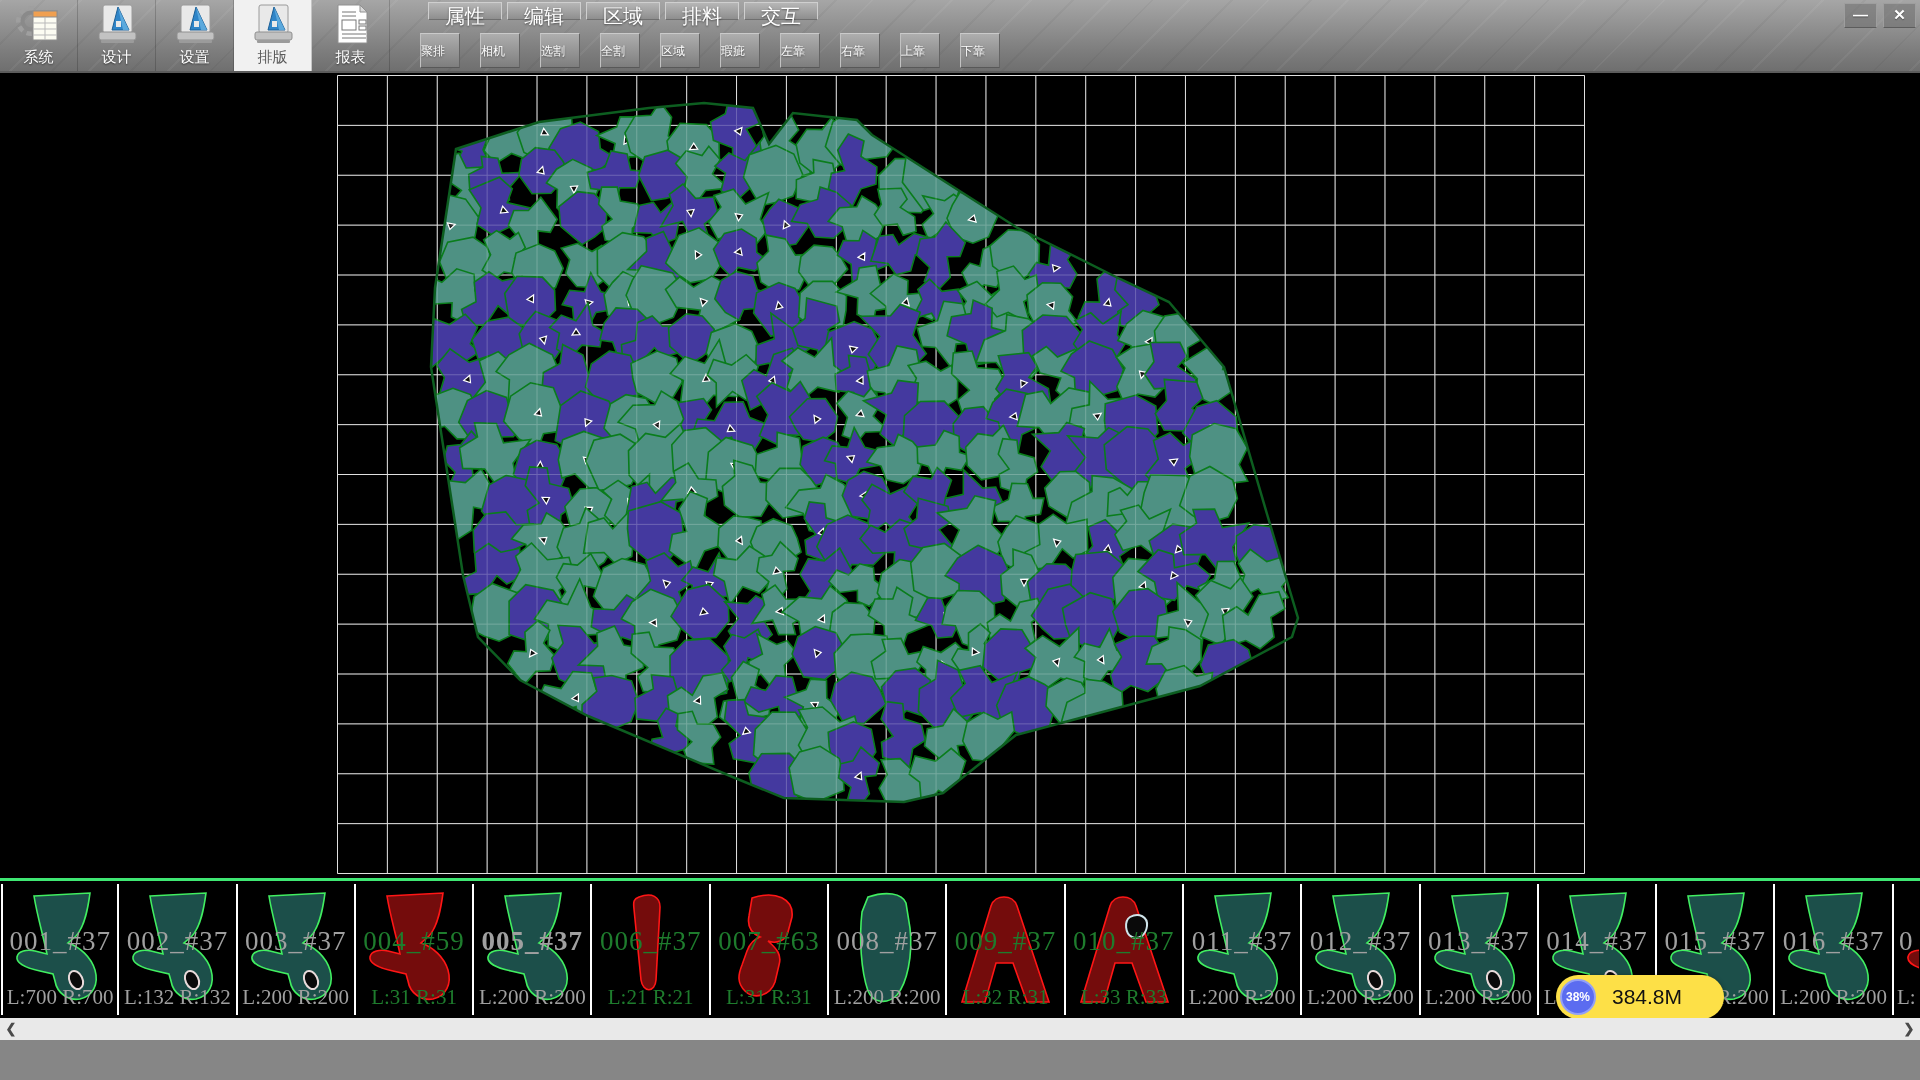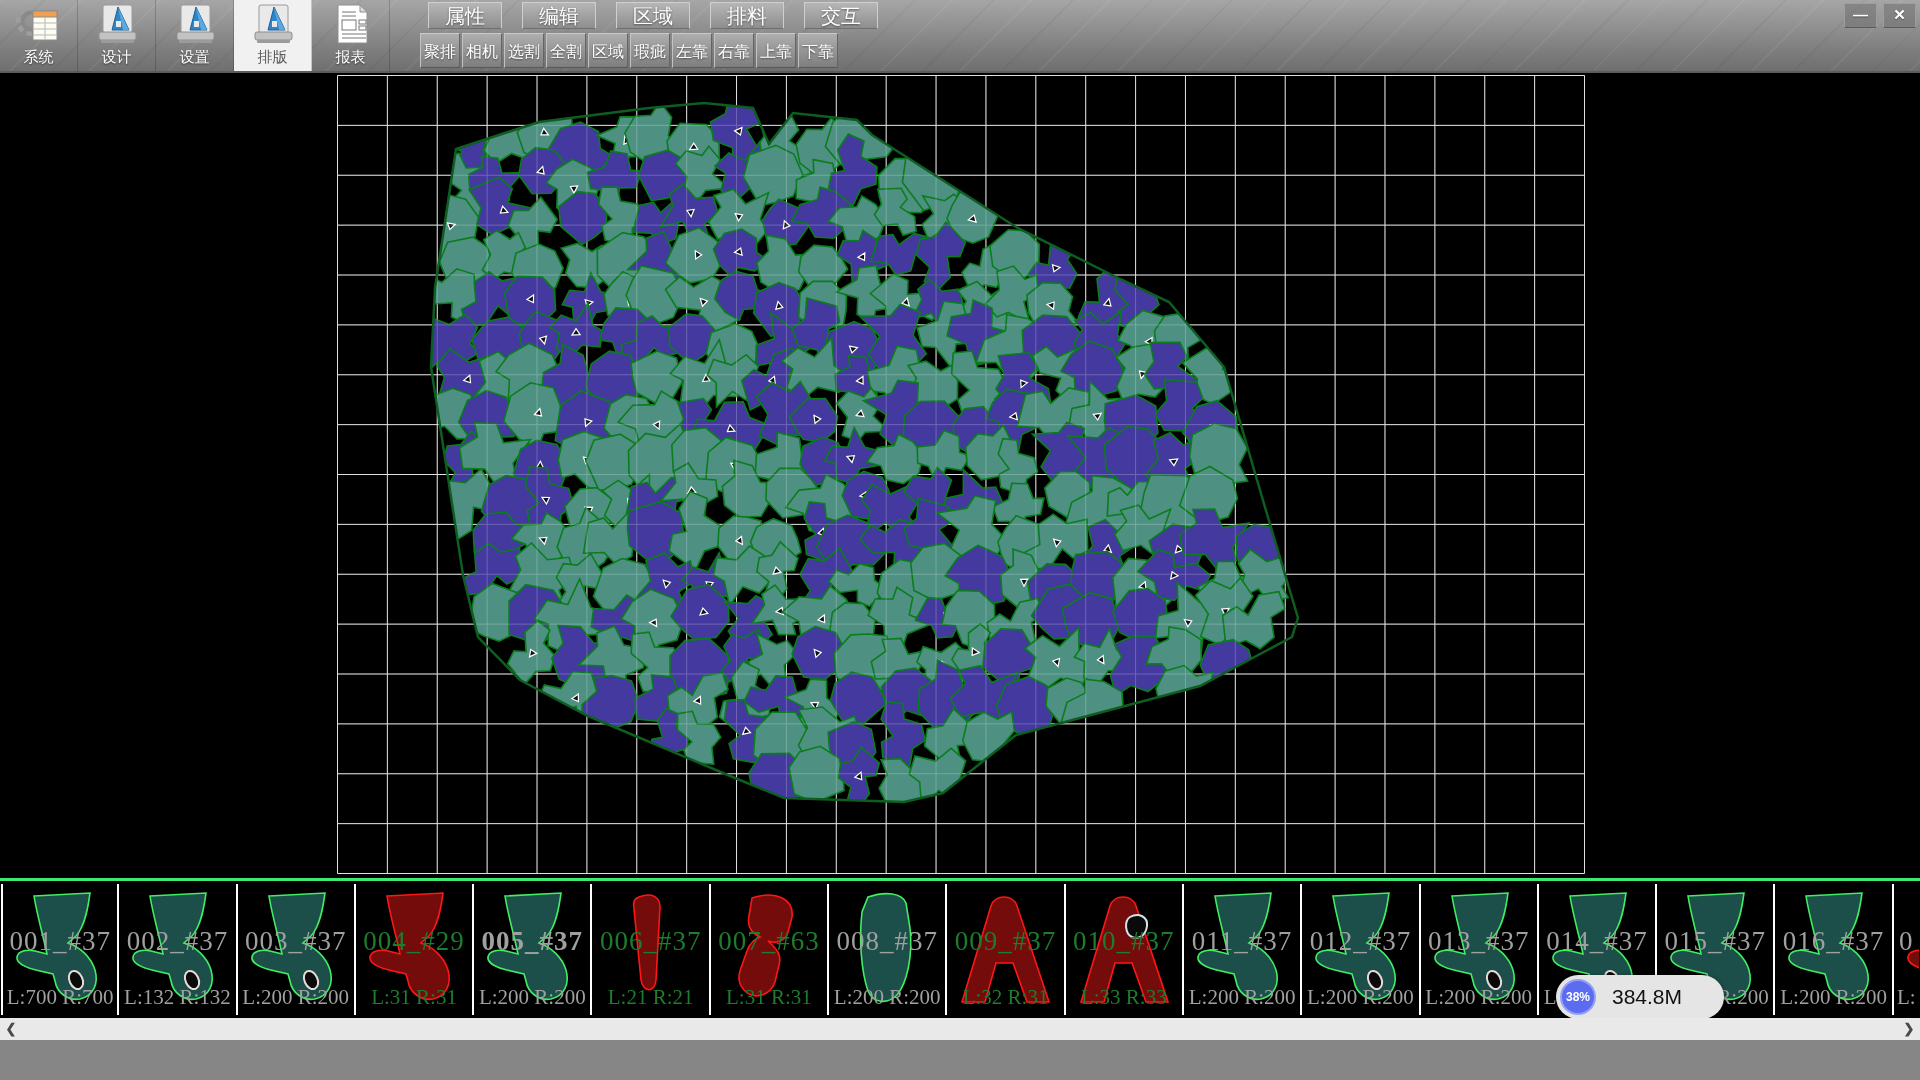--- a/index.html
+++ b/index.html
@@ -16,28 +16,28 @@
   #main-buttons{position:absolute;left:0;top:0;height:71px;display:flex;}
   .main-btn{width:78px;height:71px;display:flex;flex-direction:column;align-items:center;
     justify-content:flex-start;padding-top:3px;box-sizing:border-box;
     border-right:1px solid rgba(0,0,0,.18);cursor:default;}
   .main-btn .mb-icon{width:46px;height:42px;}
   .main-btn .mb-label{font-size:15px;color:#fff;text-shadow:0 1px 2px rgba(0,0,0,.55);margin-top:3px;}
   .main-btn.selected{background:#f1f1f1;}
   .main-btn.selected .mb-label{color:#5a5a5a;text-shadow:none;}
 
   #menu-tabs{position:absolute;left:428px;top:2px;display:flex;}
-  .menu-tab{min-width:74px;height:27px;line-height:27px;text-align:center;margin-right:20px;
+  .menu-tab{min-width:74px;height:18px;line-height:27px;text-align:center;margin-right:5px;
     background:linear-gradient(#b6b6b6,#8e8e8e);border:1px solid #cfcfcf;border-bottom-color:#6f6f6f;
     color:#fff;font-size:20px;text-shadow:0 1px 2px rgba(0,0,0,.5);box-sizing:border-box;}
   #tool-buttons{position:absolute;left:420px;top:33px;display:flex;}
-  .tool-btn{width:40px;height:35px;line-height:35px;text-align:center;margin-right:2px;
+  .tool-btn{width:40px;height:35px;line-height:35px;margin-right:20px;
     background:linear-gradient(#aeaeae,#7e7e7e);
     border:1px solid;border-color:#cacaca #646464 #585858 #c2c2c2;
-    color:#fff;font-size:16px;text-shadow:0 1px 2px rgba(0,0,0,.5);box-sizing:border-box;}
+    color:#fff;font-size:12px;text-shadow:0 1px 2px rgba(0,0,0,.5);box-sizing:border-box;}
 
   #window-controls{position:absolute;right:4px;top:3px;display:flex;gap:6px;}
   .win-btn{width:31px;height:23px;line-height:22px;text-align:center;color:#fff;
     font-size:15px;font-weight:bold;background:rgba(110,110,110,.55);
     border:1px solid #9e9e9e;border-bottom-color:#5c5c5c;text-shadow:0 1px 1px rgba(0,0,0,.4);}
 
   
   #canvas{position:absolute;left:0;top:73px;width:1920px;height:805px;background:#000;}
   #canvas svg{display:block;}
 
@@ -50,21 +50,21 @@
   .cell:first-child{border-left:2px solid #fff;}
   .cell svg{position:absolute;left:7px;top:2px;}
   .cell .nm{position:absolute;left:0;top:42px;width:100%;text-align:center;
     font-family:"Liberation Serif",serif;font-size:27px;letter-spacing:1px;}
   .cell .lr{position:absolute;left:0;bottom:5px;width:100%;text-align:center;
     font-family:"Liberation Serif",serif;font-size:21px;}
   .cell.partial{width:25px;border-right:none;}
 
   
   #progress-pill{position:absolute;left:1556px;top:975px;width:168px;height:44px;
-    background:#e5e5e5;border-radius:22px;box-shadow:0 1px 5px rgba(0,0,0,.45);}
+    background:#fde047;border-radius:22px;box-shadow:0 1px 5px rgba(0,0,0,.45);}
   #progress-circle{position:absolute;left:4px;top:4px;width:36px;height:36px;border-radius:50%;
     background:#5b6cf0;border:2px solid #93a0f6;box-sizing:border-box;color:#fff;
     font-size:12px;font-weight:bold;text-align:center;line-height:32px;}
   #memory-label{position:absolute;left:56px;top:0;height:44px;line-height:44px;
     font-size:21px;color:#111;}
 
   
   #hscrollbar{position:absolute;left:0;top:1018px;width:1920px;height:22px;background:#e9e9e9;}
   .scroll-arrow{position:absolute;top:0;width:22px;height:22px;line-height:22px;text-align:center;
     color:#4a4a4a;font-size:13px;font-weight:bold;}
@@ -650,21 +650,21 @@
             <path d="M24 6 L80 3 C78 18 75 36 66 46 L58 53 C70 57 81 67 85 80 C89 94 83 106 70 109 C58 111 47 103 45 91 L43 84 L30 81 C16 78 6 73 7 67 C8 61 17 59 25 61 L37 64 C33 45 27 25 24 6 Z" fill="#1c4f4a" stroke="#41ee61" stroke-width="1.6"></path>
             <ellipse cx="66" cy="90" rx="6.5" ry="9.5" transform="rotate(-25 66 90)" fill="#0a0a0a" stroke="#e8dada" stroke-width="2"></ellipse>
           </svg>
           <div class="nm" style="color: rgb(160, 160, 160);">003_#37</div>
           <div class="lr" style="color: rgb(160, 160, 160);">L:200 R:200</div>
         </div>
         <div class="cell">
           <svg width="100" height="126" viewBox="0 0 100 118">
             <path d="M24 6 L80 3 C78 18 75 36 66 46 L58 53 C70 57 81 67 85 80 C89 94 83 106 70 109 C58 111 47 103 45 91 L43 84 L30 81 C16 78 6 73 7 67 C8 61 17 59 25 61 L37 64 C33 45 27 25 24 6 Z" fill="#740c0c" stroke="#ff1616" stroke-width="1.6"></path>
           </svg>
-          <div class="nm" style="color: rgb(30, 124, 45);">004_#29</div>
+          <div class="nm" style="color: rgb(30, 124, 45);">004_#59</div>
           <div class="lr" style="color: rgb(30, 124, 45);">L:31 R:31</div>
         </div>
         <div class="cell">
           <svg width="100" height="126" viewBox="0 0 100 118">
             <path d="M24 6 L80 3 C78 18 75 36 66 46 L58 53 C70 57 81 67 85 80 C89 94 83 106 70 109 C58 111 47 103 45 91 L43 84 L30 81 C16 78 6 73 7 67 C8 61 17 59 25 61 L37 64 C33 45 27 25 24 6 Z" fill="#1c4f4a" stroke="#41ee61" stroke-width="1.6"></path>
           </svg>
           <div class="nm" style="color: rgb(160, 160, 160); font-weight: bold;">005_#37</div>
           <div class="lr" style="color: rgb(160, 160, 160);">L:200 R:200</div>
         </div>
         <div class="cell">

